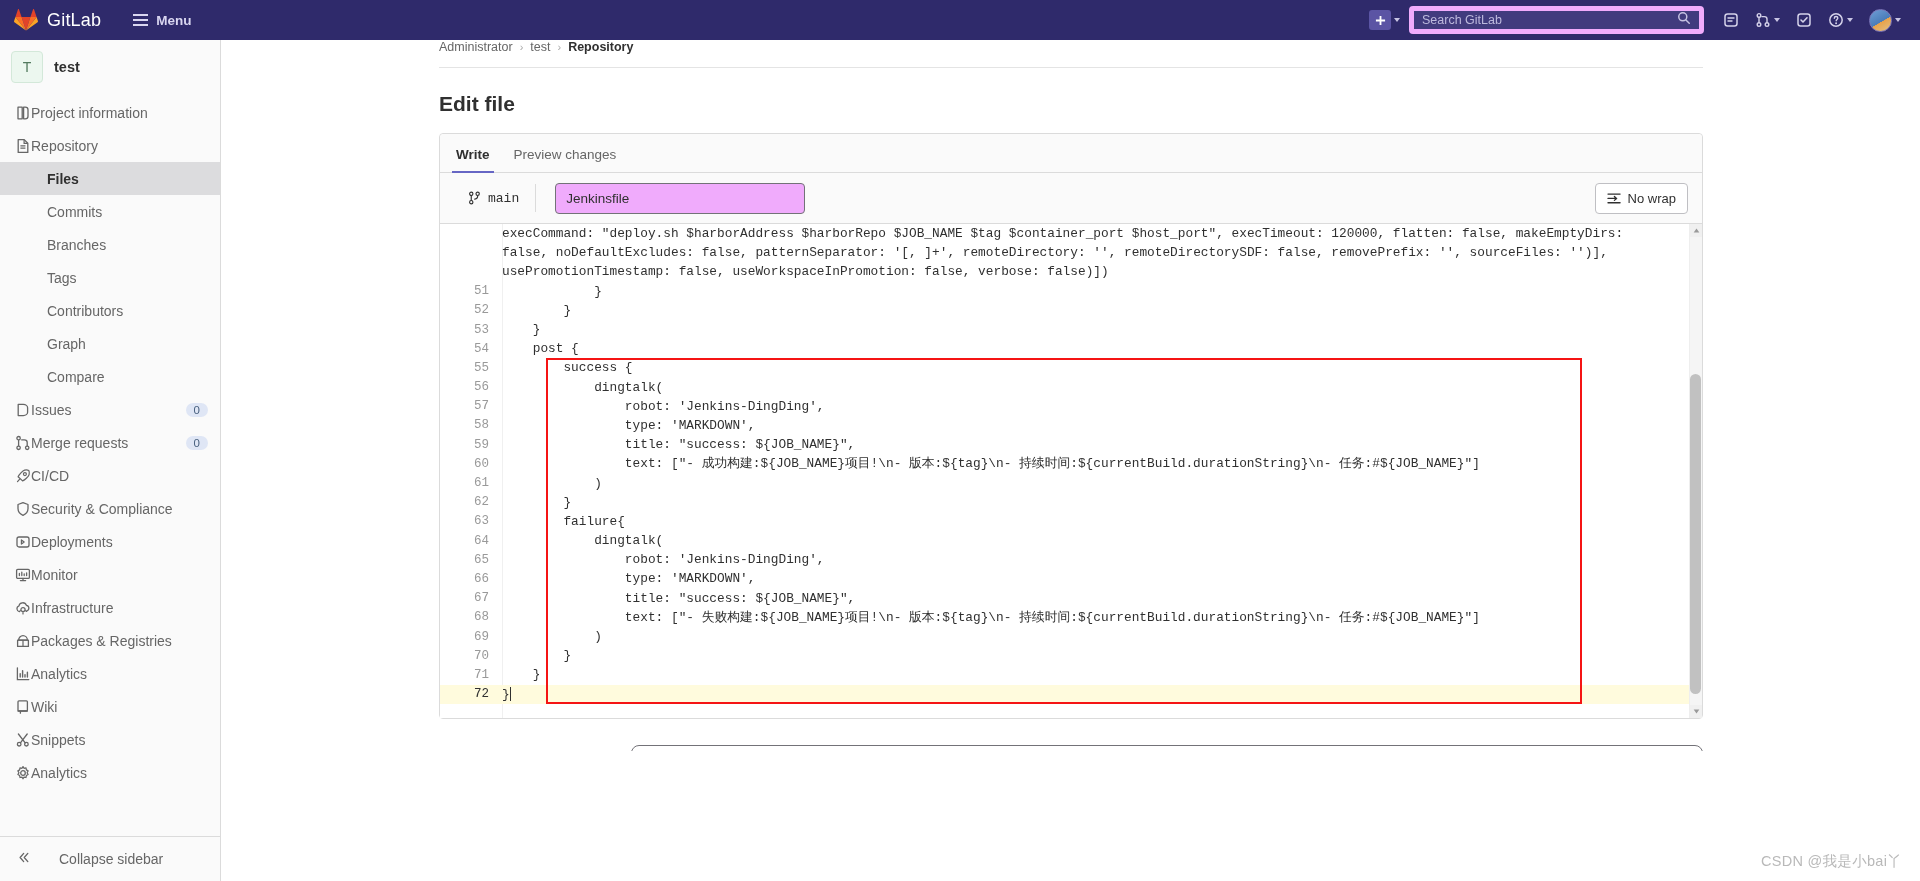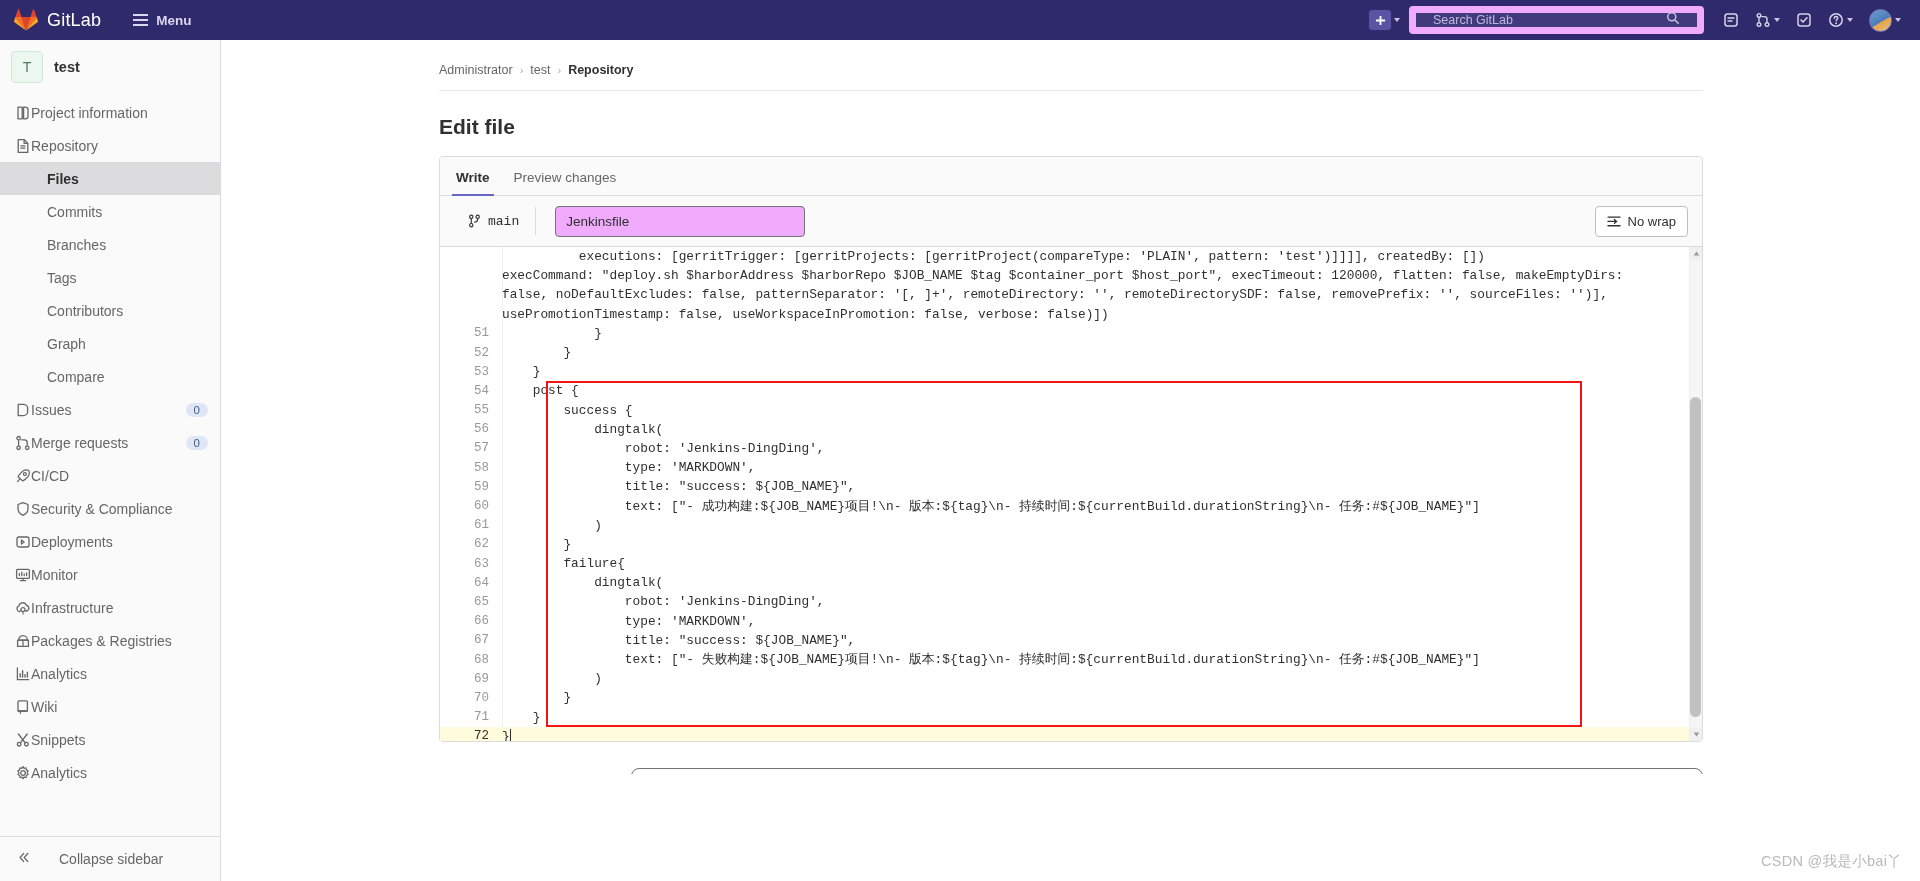--- a/index.html
+++ b/index.html
@@ -46,22 +46,22 @@
   }
   .tn-item svg { display: block; }
   .caret { width: 0; height: 0; border-left: 3.5px solid transparent;
            border-right: 3.5px solid transparent; border-top: 4px solid #c9c5e4; }
   .plus-box {
     width: 22px; height: 20px; border-radius: 3px; background: #5b54a4;
     display: flex; align-items: center; justify-content: center;
   }
   #searchbox {
     width: 295px; height: 28px; border-radius: 4px;
-    background: #413b7e; border: 7px solid #f0abfc;
-    display: flex; align-items: center; padding: 0 17px;
+    background: #413b7e; border: 5px solid #f0abfc;
+    display: flex; align-items: center; padding: 0 8px;
     margin-right: 10px; cursor: text; justify-content: space-between;
   }
   #searchbox .ph { color: #bdb9dd; font-size: 12.5px; }
   #searchbox .mag { margin-left: auto; }
   .avatar {
     width: 23px; height: 23px; border-radius: 50%;
     background: linear-gradient(150deg,#6f9ed6 0%,#4a7cb8 55%,#e8a24a 56%,#e0c088 100%);
     border: 1px solid #7c77ba;
   }
 
@@ -102,21 +102,21 @@
     position: absolute; bottom: 0; left: 0; width: 100%;
     border-top: 1px solid #dbdbdb; background: #fafafa;
   }
   .collapse-row {
     display: flex; align-items: center; gap: 28px;
     height: 44px; padding-left: 16px; color: #666; font-size: 14px; cursor: pointer;
   }
 
   
   #main {
-    position: absolute; top: 47px; left: 221px; width: 1699px; height: 727px;
+    position: absolute; top: 24px; left: 221px; width: 1699px; height: 727px;
     background: #fff; overflow: hidden;
   }
   .breadcrumb {
     display: flex; align-items: center; gap: 7px;
     font-size: 12.5px; color: #666; padding: 16px 0 13px 218px;
   }
   .breadcrumb .sep { color: #aaa; font-size: 11px; }
   .breadcrumb .crumb { cursor: pointer; }
   .breadcrumb .crumb.last { color: #303030; font-weight: 600; }
   .hr { height: 1px; background: #e4e4e4; margin: 0 217px 0 218px; }
@@ -526,24 +526,20 @@
         </svg>
         <span>No wrap</span>
       </div>
     </div>
 
     <div class="code-area">
       <div class="gutter-sep"></div>
       <div class="code-scroll" id="codelines">
           <div class="code-row">
             <span class="ln"></span>
-            <span class="ctext">          executions: [gerritTrigger: [gerritProjects: [gerritProject(compareType: 'PLAIN', pattern: 'test')]]]], createdBy: [])</span>
-          </div>
-          <div class="code-row">
-            <span class="ln"></span>
             <span class="ctext">execCommand: "deploy.sh $harborAddress $harborRepo $JOB_NAME $tag $container_port $host_port", execTimeout: 120000, flatten: false, makeEmptyDirs:</span>
           </div>
           <div class="code-row">
             <span class="ln"></span>
             <span class="ctext">false, noDefaultExcludes: false, patternSeparator: '[, ]+', remoteDirectory: '', remoteDirectorySDF: false, removePrefix: '', sourceFiles: '')],</span>
           </div>
           <div class="code-row">
             <span class="ln"></span>
             <span class="ctext">usePromotionTimestamp: false, useWorkspaceInPromotion: false, verbose: false)])</span>
           </div>

